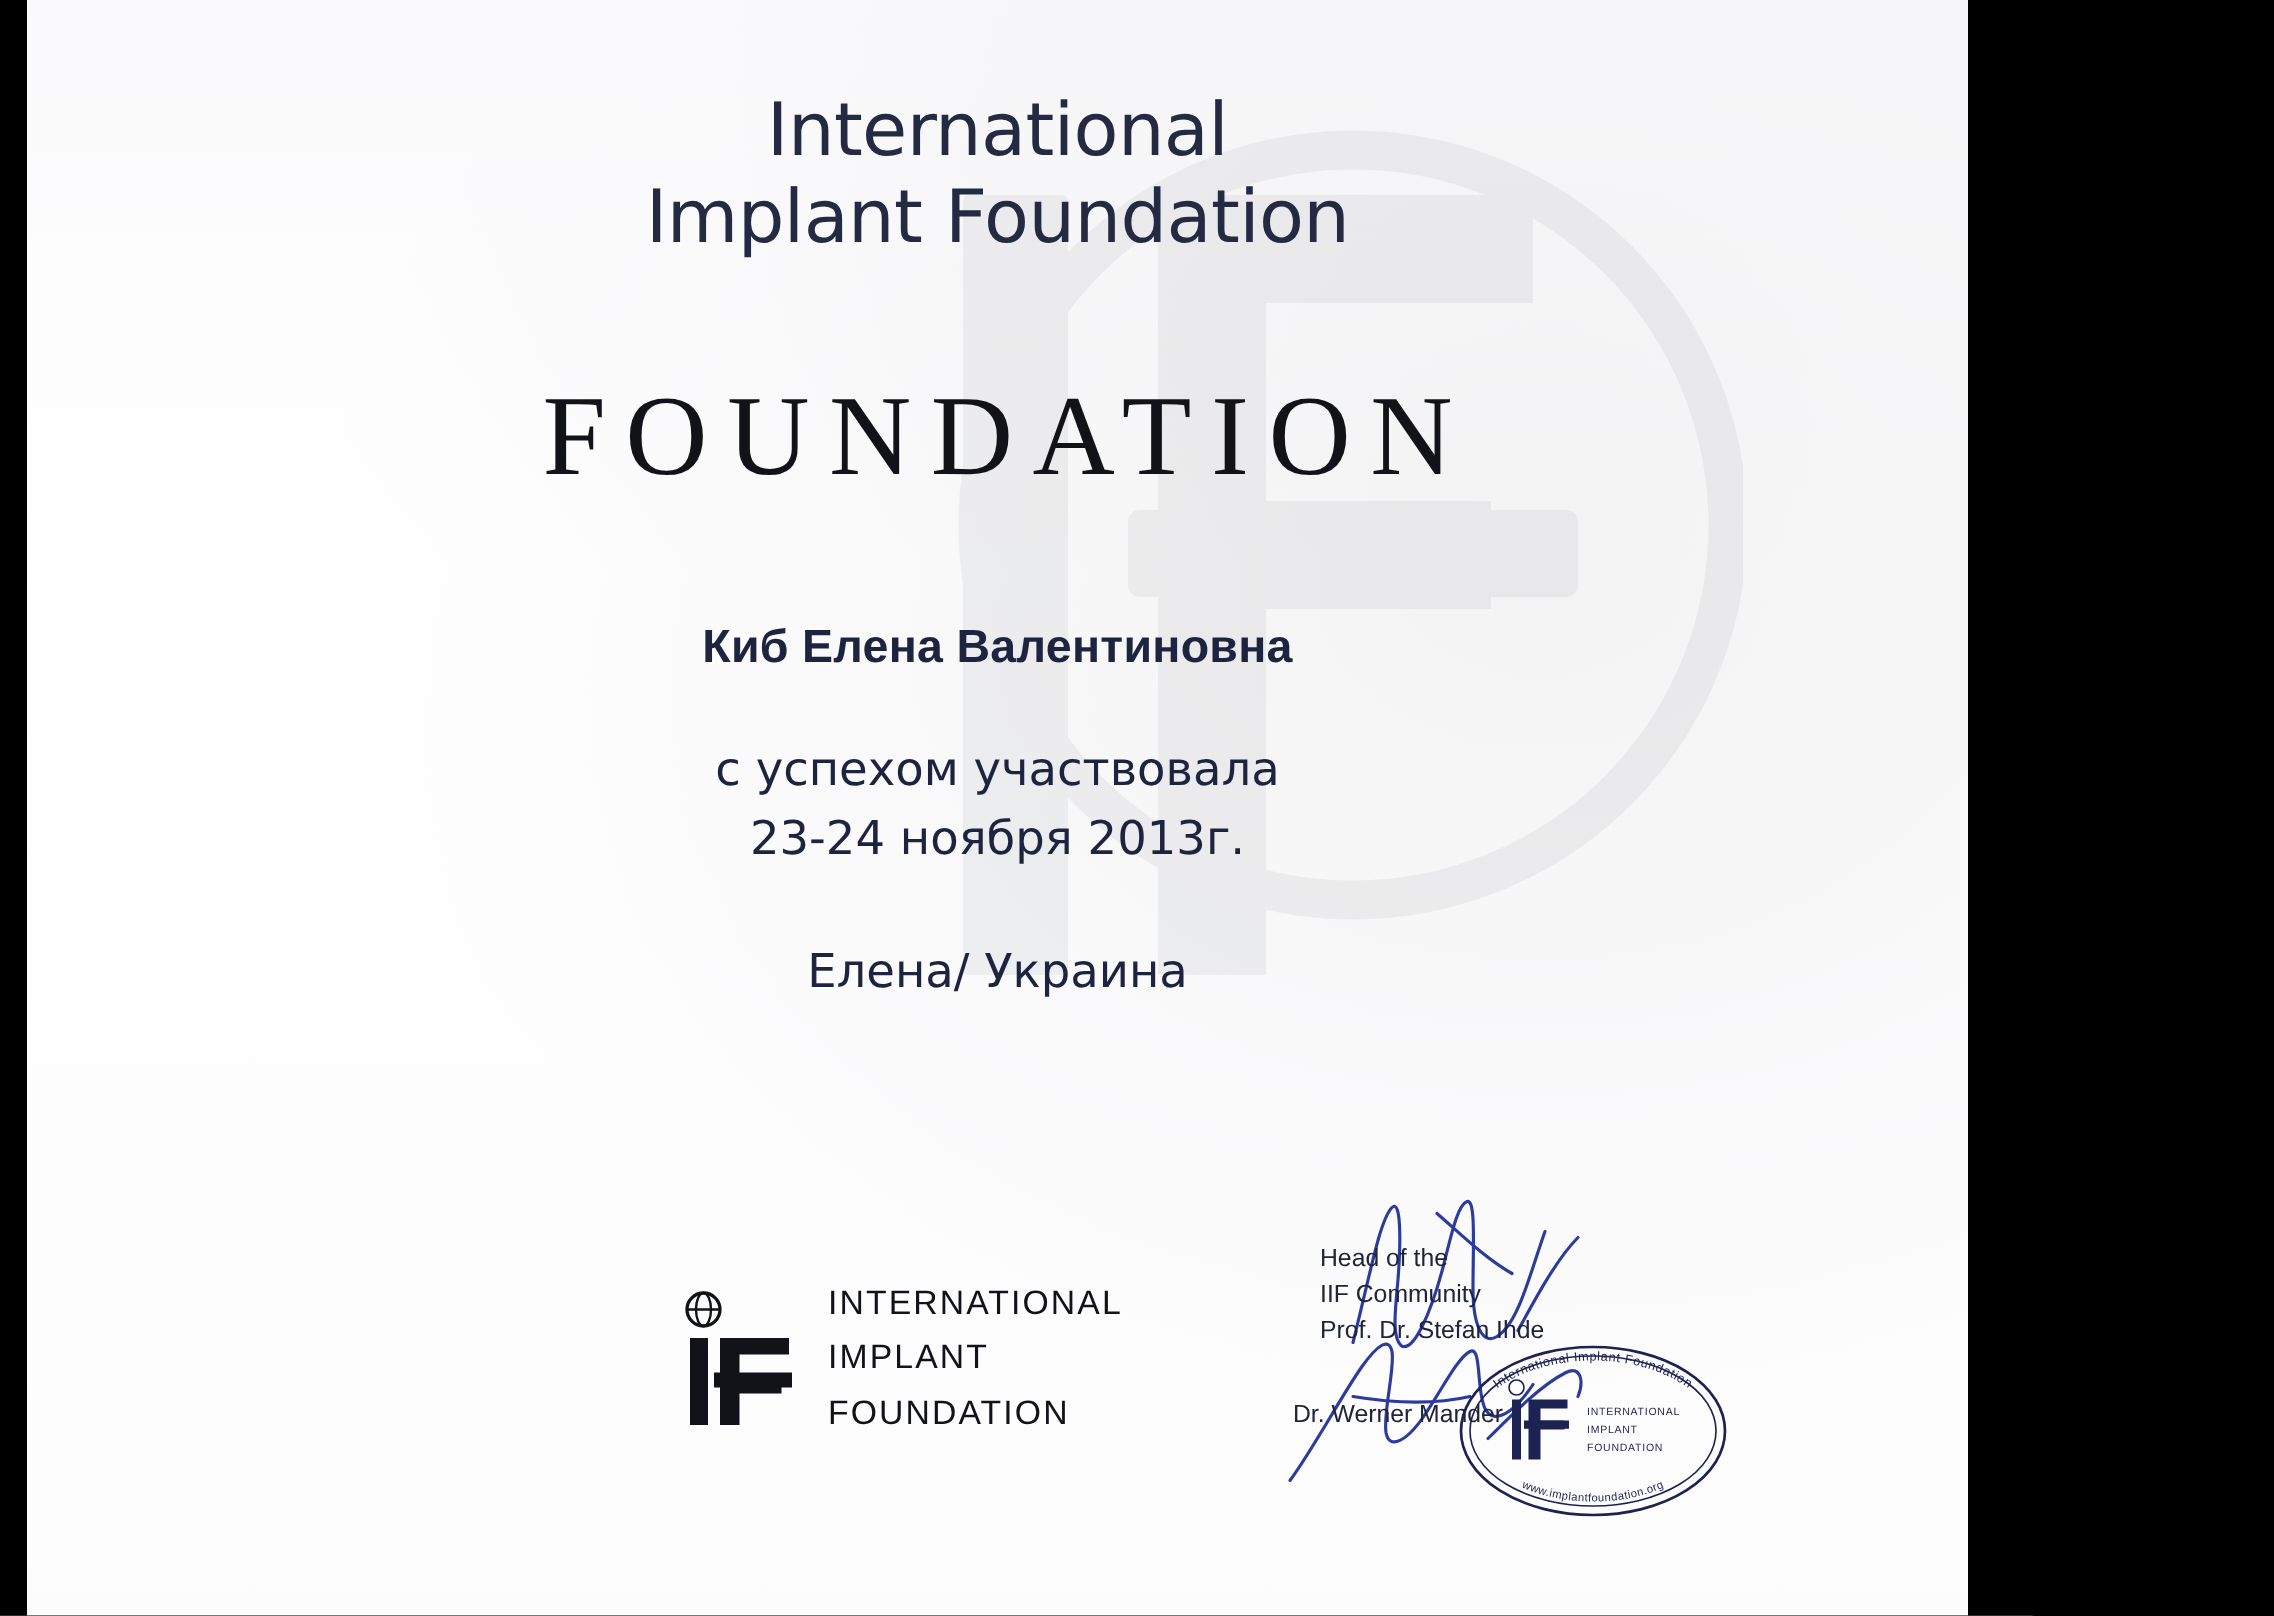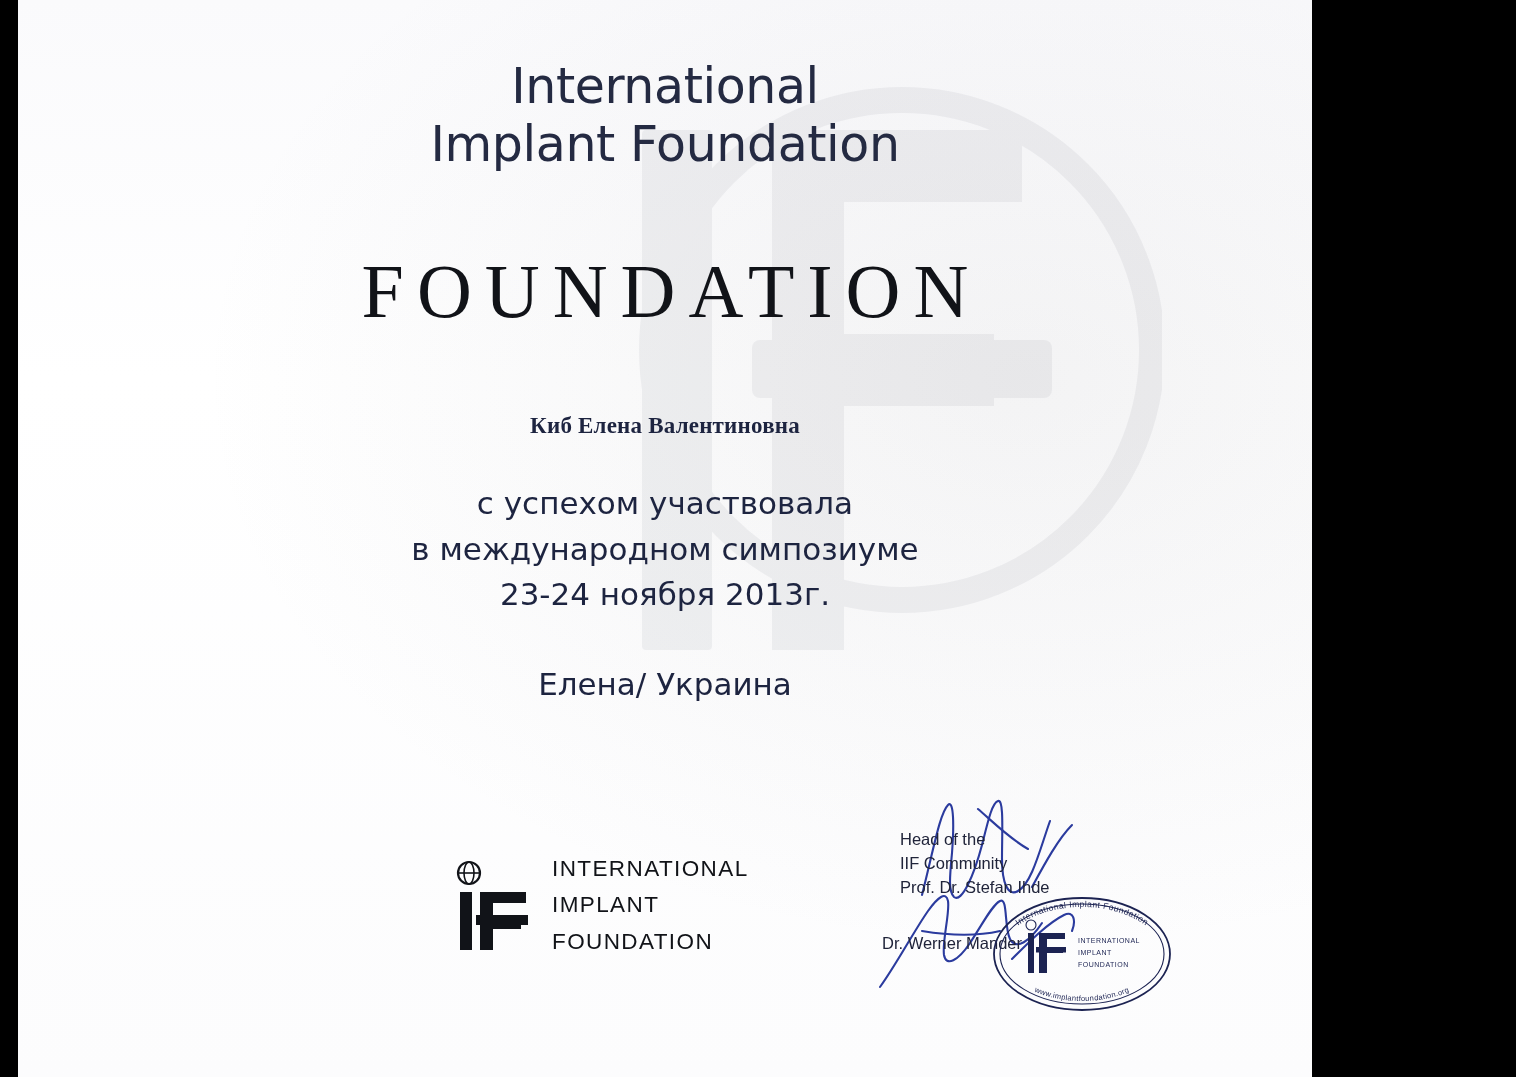--- a/index.html
+++ b/index.html
@@ -74,23 +74,23 @@
     font-family: "Liberation Serif", "DejaVu Serif", serif;
     font-size: 76px;
     letter-spacing: 13px;
     margin-top: 74px;
     text-indent: 13px;
   }
 
   .recipient {
     text-align: center;
     color: #1d2440;
-    font-family: Liberation Serif, serif;
+    font-family: Liberation Sans, sans-serif;
     font-weight: bold;
-    font-size: 23px;
+    font-size: 31px;
     margin-top: 78px;
     letter-spacing: 0.2px;
   }
 
   .body-lines {
     text-align: center;
     color: #1d2440;
     font-family: "DejaVu Sans", sans-serif;
     font-size: 31px;
     line-height: 1.48;
@@ -133,21 +133,21 @@
     font-family: "Liberation Sans", sans-serif;
     font-size: 22.5px;
     letter-spacing: 1.4px;
     line-height: 1.62;
     font-weight: 500;
   }
 
   
   #sig-block {
     position: absolute;
-    left: 864px;
+    left: 844px;
     top: 0px;
     width: 420px;
     height: 230px;
   }
   #sig-caption {
     position: absolute;
     left: 18px;
     top: 18px;
     color: #20243a;
     font-family: "Liberation Sans", sans-serif;
@@ -208,21 +208,20 @@
         <span>International</span>
         <span class="line2">Implant Foundation</span>
       </div>
 
       <div class="cert-word">FOUNDATION</div>
 
       <div class="recipient">Киб Елена Валентиновна</div>
 
       <div class="body-lines">
         <div>с успехом участвовала</div>
-        <div>в международном симпозиуме</div>
         <div>23-24 ноября 2013г.</div>
       </div>
 
       <div class="location">Елена/ Украина</div>
 
     </div>
 
     <div id="bottom">
 
       <div id="logo-lockup">

